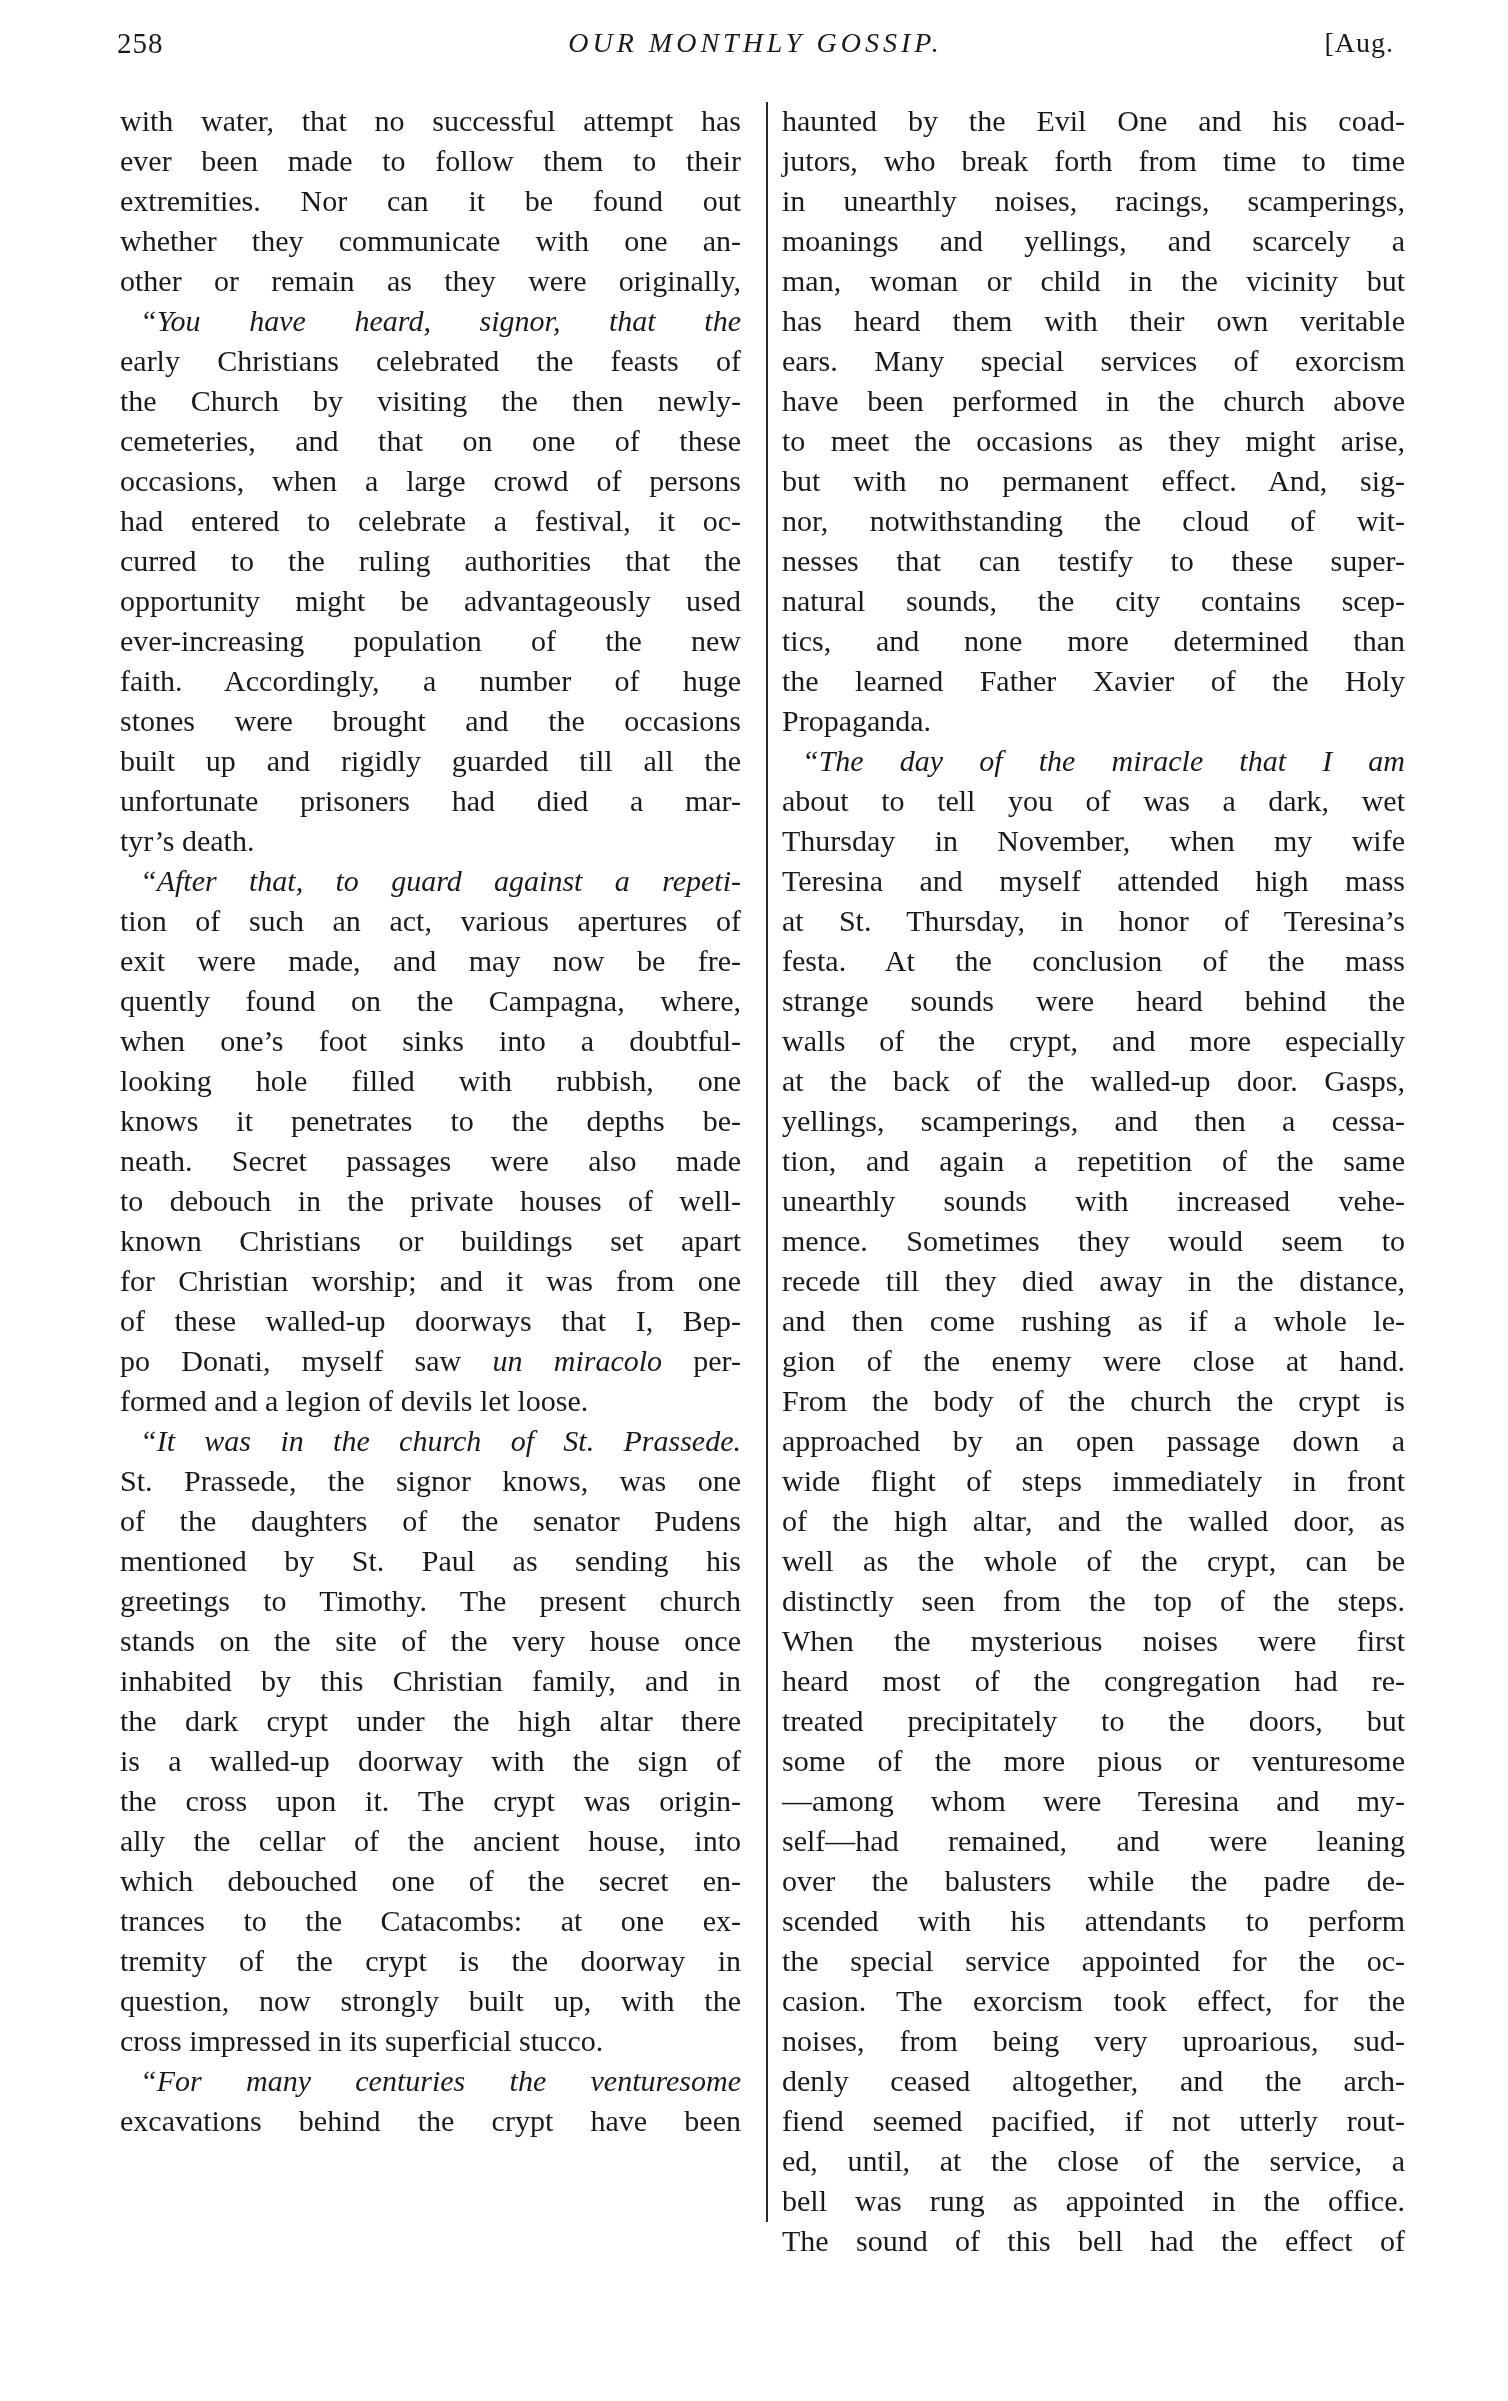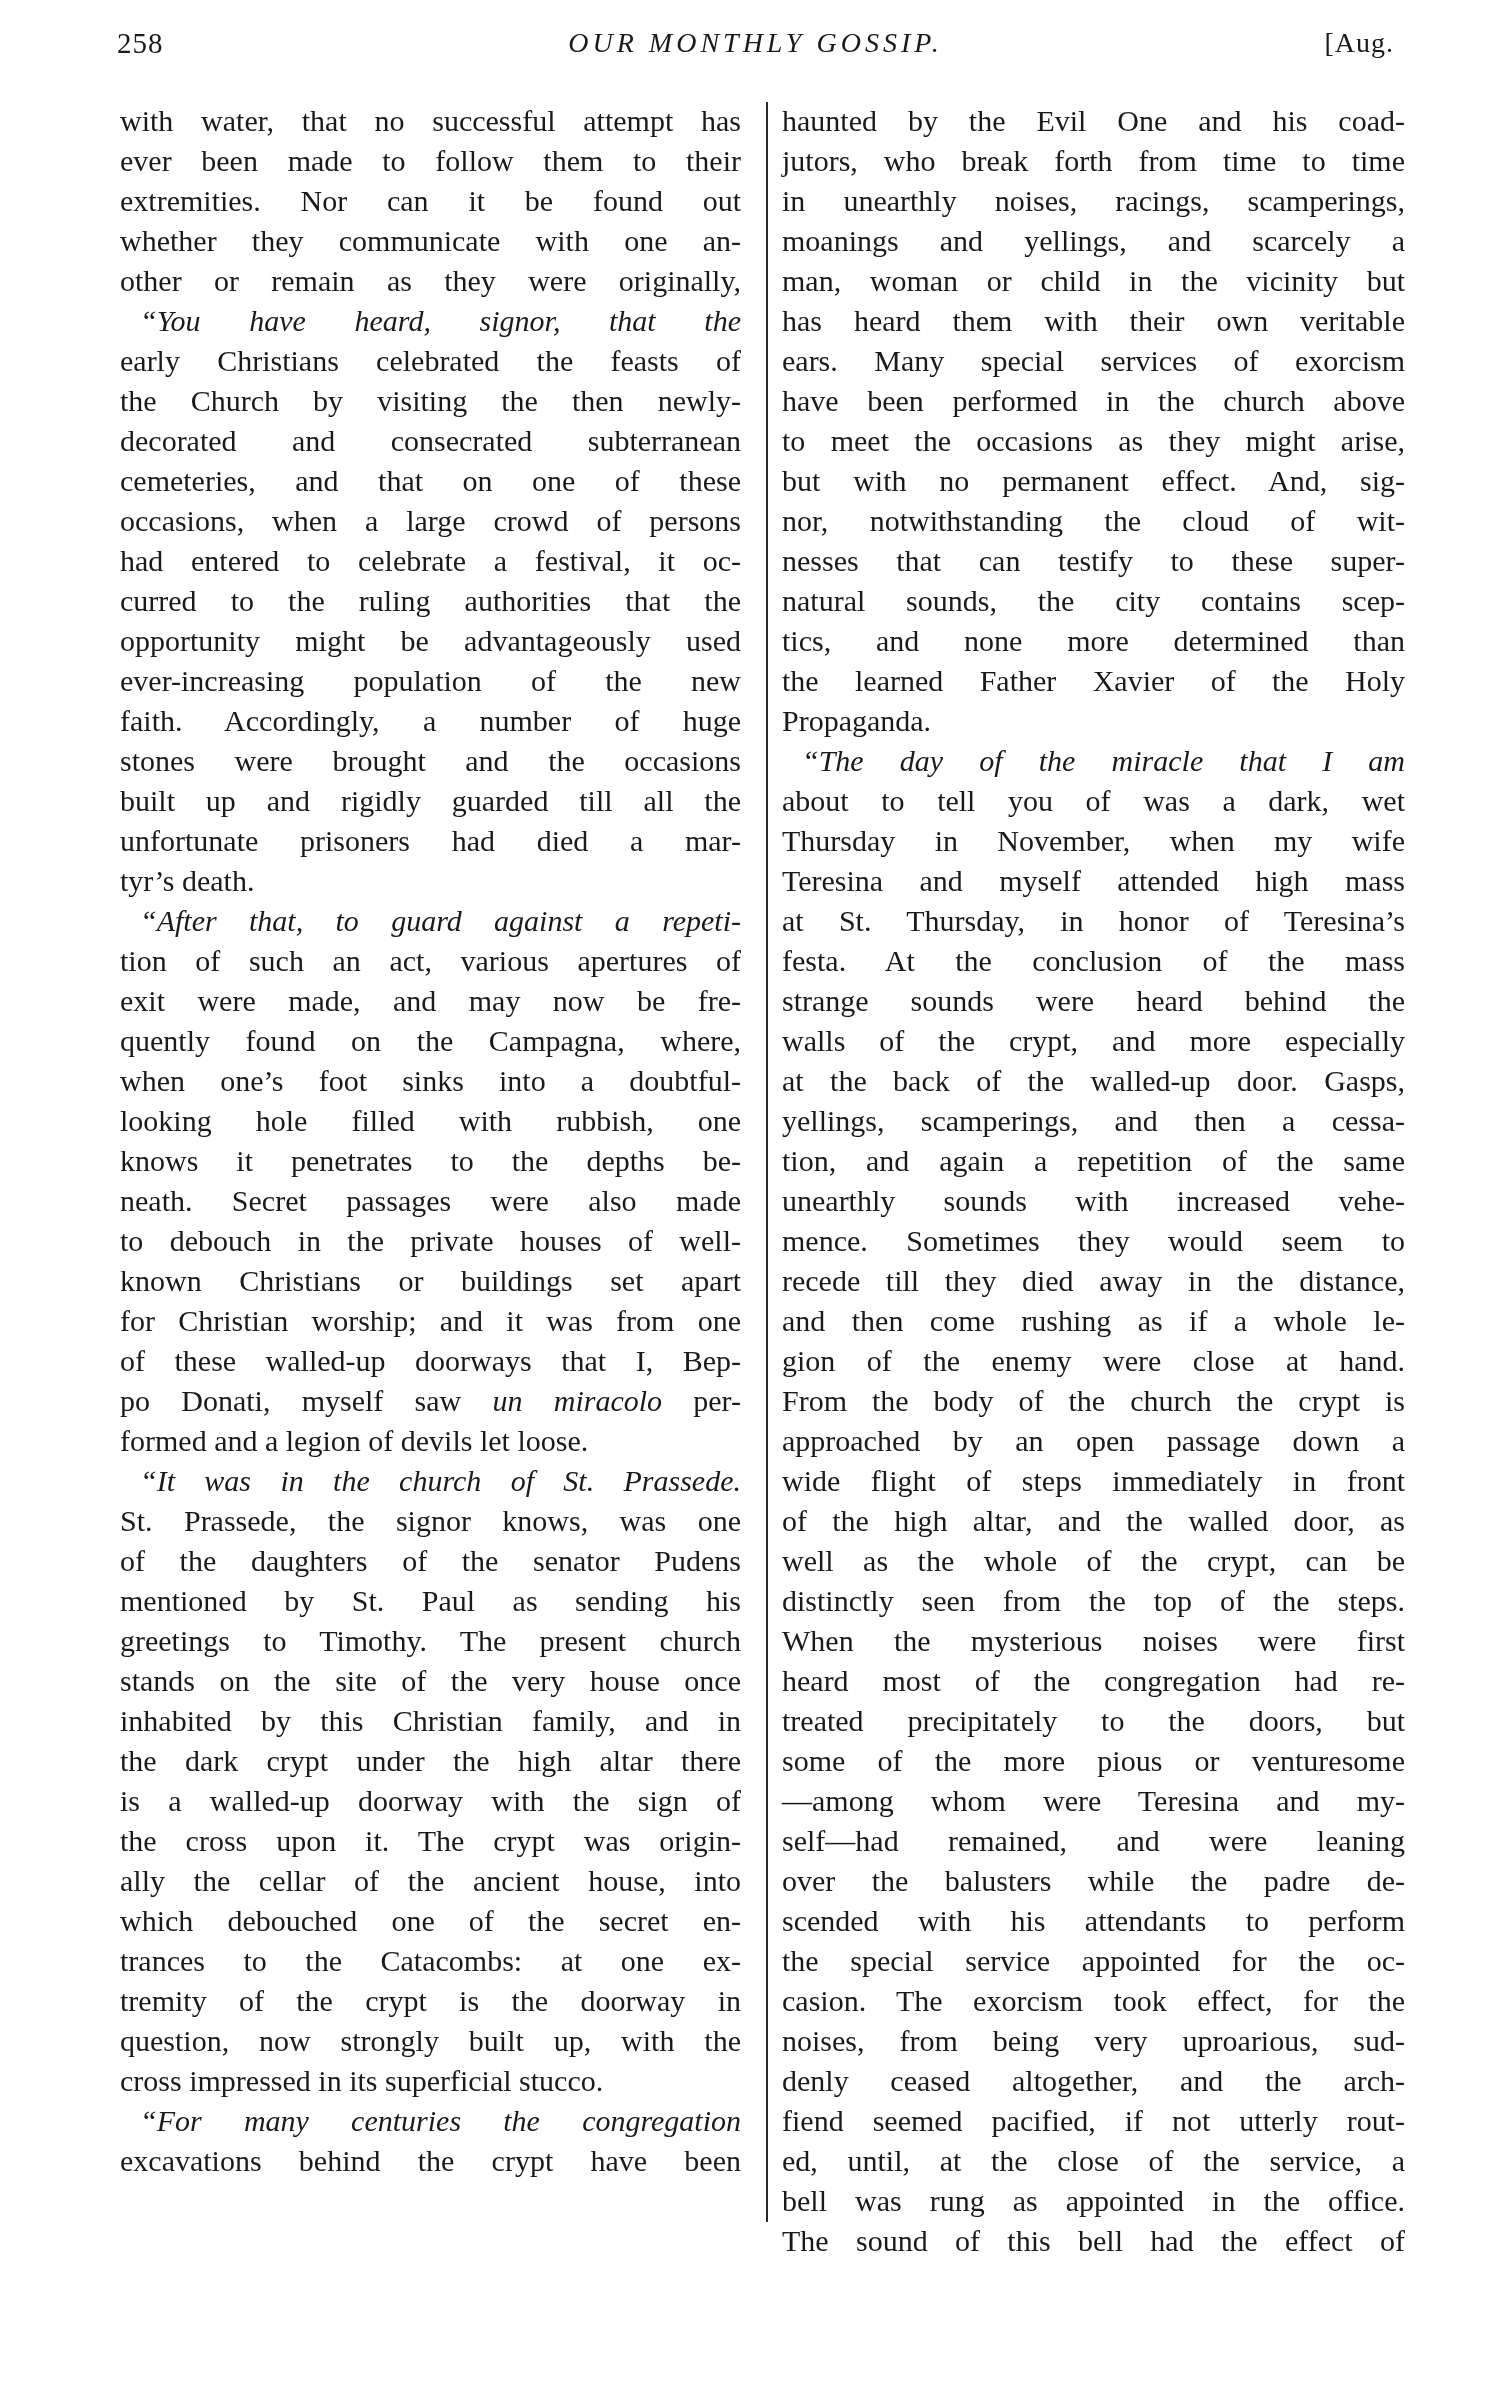--- a/index.html
+++ b/index.html
@@ -30,21 +30,20 @@
 
 <div class="col col-left" id="col-left">
     <span class="line">with water, that no successful attempt has</span>
     <span class="line">ever been made to follow them to their</span>
     <span class="line">extremities.  Nor can it be found out</span>
     <span class="line">whether they communicate with one an-</span>
     <span class="line">other or remain as they were originally,</span>
     <span class="line indent">“You have heard, signor, that the</span>
     <span class="line">early Christians celebrated the feasts of</span>
     <span class="line">the Church by visiting the then newly-</span>
-    <span class="line">decorated and consecrated subterranean</span>
     <span class="line">cemeteries, and that on one of these</span>
     <span class="line">occasions, when a large crowd of persons</span>
     <span class="line">had entered to celebrate a festival, it oc-</span>
     <span class="line">curred to the ruling authorities that the</span>
     <span class="line">opportunity might be advantageously used</span>
     <span class="line">ever-increasing population of the new</span>
     <span class="line">faith.  Accordingly, a number of huge</span>
     <span class="line">stones were brought and the occasions</span>
     <span class="line">built up and rigidly guarded till all the</span>
     <span class="line">unfortunate prisoners had died a mar-</span>
@@ -72,21 +71,21 @@
     <span class="line">inhabited by this Christian family, and in</span>
     <span class="line">the dark crypt under the high altar there</span>
     <span class="line">is a walled-up doorway with the sign of</span>
     <span class="line">the cross upon it.  The crypt was origin-</span>
     <span class="line">ally the cellar of the ancient house, into</span>
     <span class="line">which debouched one of the secret en-</span>
     <span class="line">trances to the Catacombs: at one ex-</span>
     <span class="line">tremity of the crypt is the doorway in</span>
     <span class="line">question, now strongly built up, with the</span>
     <span class="line last">cross impressed in its superficial stucco.</span>
-    <span class="line indent">“For many centuries the congregation</span>
+    <span class="line indent">“For many centuries the venturesome</span>
     <span class="line">excavations behind the crypt have been</span>
   </div>
 <div class="rule"></div>
 <div class="col col-right" id="col-right">
     <span class="line">haunted by the Evil One and his coad-</span>
     <span class="line">jutors, who break forth from time to time</span>
     <span class="line">in unearthly noises, racings, scamperings,</span>
     <span class="line">moanings and yellings, and scarcely a</span>
     <span class="line">man, woman or child in the vicinity but</span>
     <span class="line">has heard them with their own veritable</span>

